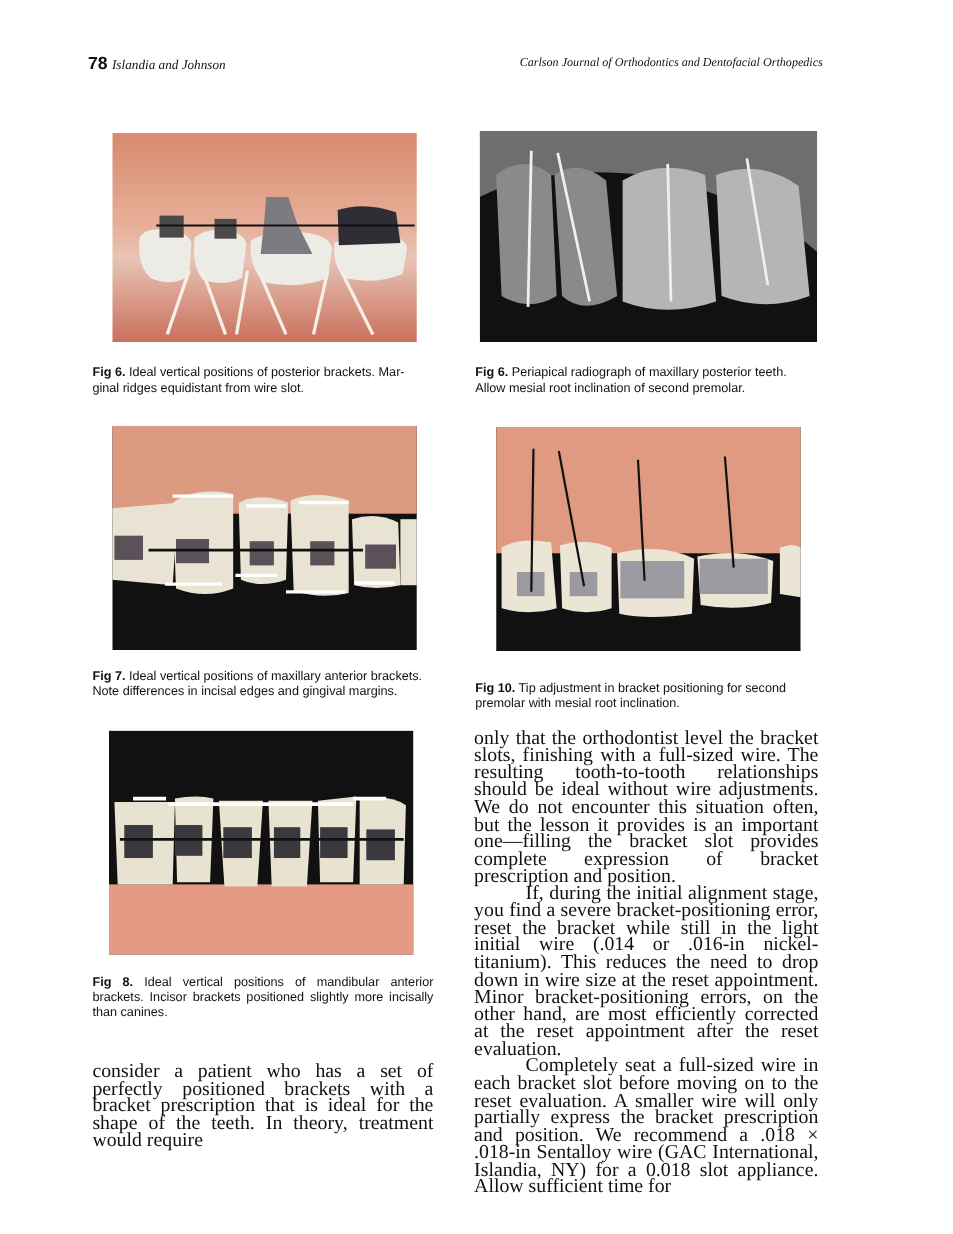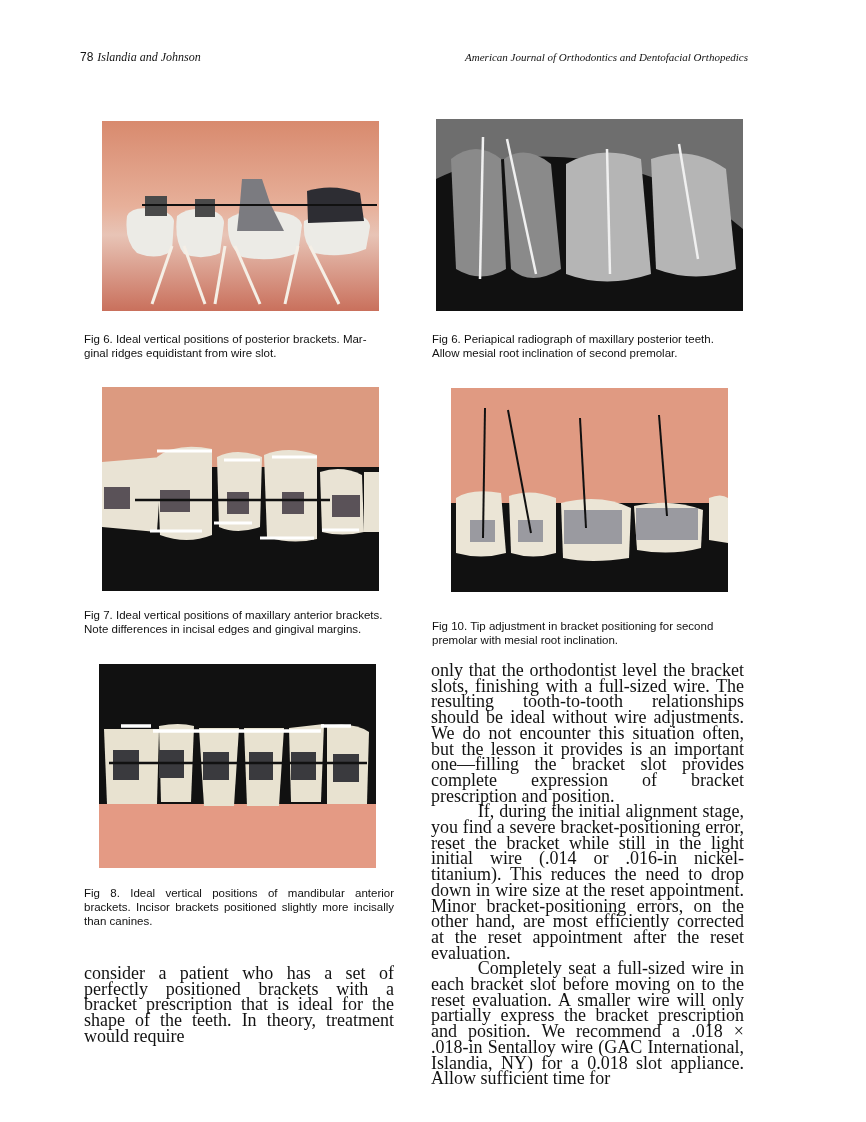--- a/index.html
+++ b/index.html
@@ -1,37 +1,37 @@
 <!DOCTYPE html>
 <html><head>
 <meta charset="utf-8">
 <style>
   html, body { margin:0; padding:0; background:#fff; }
   body { width:866px; height:1122px; position:relative; overflow:hidden; color:#111; }
   .abs { position:absolute; }
   .hdr-left { left:80px; top:50px; font-family:"Liberation Serif", serif; font-style:italic; font-size:12px; }
-  .hdr-left b { font-family:"Liberation Sans", sans-serif; font-style:normal; font-weight:normal; font-size:12px; margin-right:4px; }
+  .hdr-left b { font-family:"Liberation Sans", sans-serif; font-style:normal; font-weight:bold; font-size:16px; margin-right:4px; }
   .hdr-right { right:118px; top:50px; text-align:right; font-family:"Liberation Serif", serif; font-style:italic; font-size:11px; line-height:14px; }
   .fig { overflow:hidden; }
   .fig svg { display:block; width:100%; height:100%; }
   .cap { font-family:"Liberation Sans", sans-serif; font-size:11.5px; line-height:14px; }
-  .cap b { font-weight:normal;margin-top:33px; }
+  .cap b { font-weight:bold;margin-top:33px; }
   .cap.just { text-align:justify; }
   .body-text { font-family:"Liberation Serif", serif; font-size:18px; line-height:15.7px; text-align:justify; }
   .body-text p { margin:0; }
   .body-text p.ind { text-indent:2.6em; }
 </style>
 </head>
 <body>
 
 <div class="abs hdr-left">
   <b>78</b><span>Islandia and Johnson</span>
 </div>
 <div class="abs hdr-right">
-  <div>American Journal of Orthodontics and Dentofacial Orthopedics</div>
+  <div>Carlson Journal of Orthodontics and Dentofacial Orthopedics</div>
 </div>
 
 <div class="abs fig" style="left:102px;top:121px;width:277px;height:190px;">
   <svg viewBox="0 0 277 190" preserveAspectRatio="none">
     <defs>
       <linearGradient id="g6" x1="0" y1="0" x2="0" y2="1">
         <stop offset="0" stop-color="#d88a6e"></stop>
           <stop offset="0.45" stop-color="#e7b09a"></stop>
           <stop offset="0.6" stop-color="#e8c4b6"></stop>
           <stop offset="1" stop-color="#c9705c"></stop>

